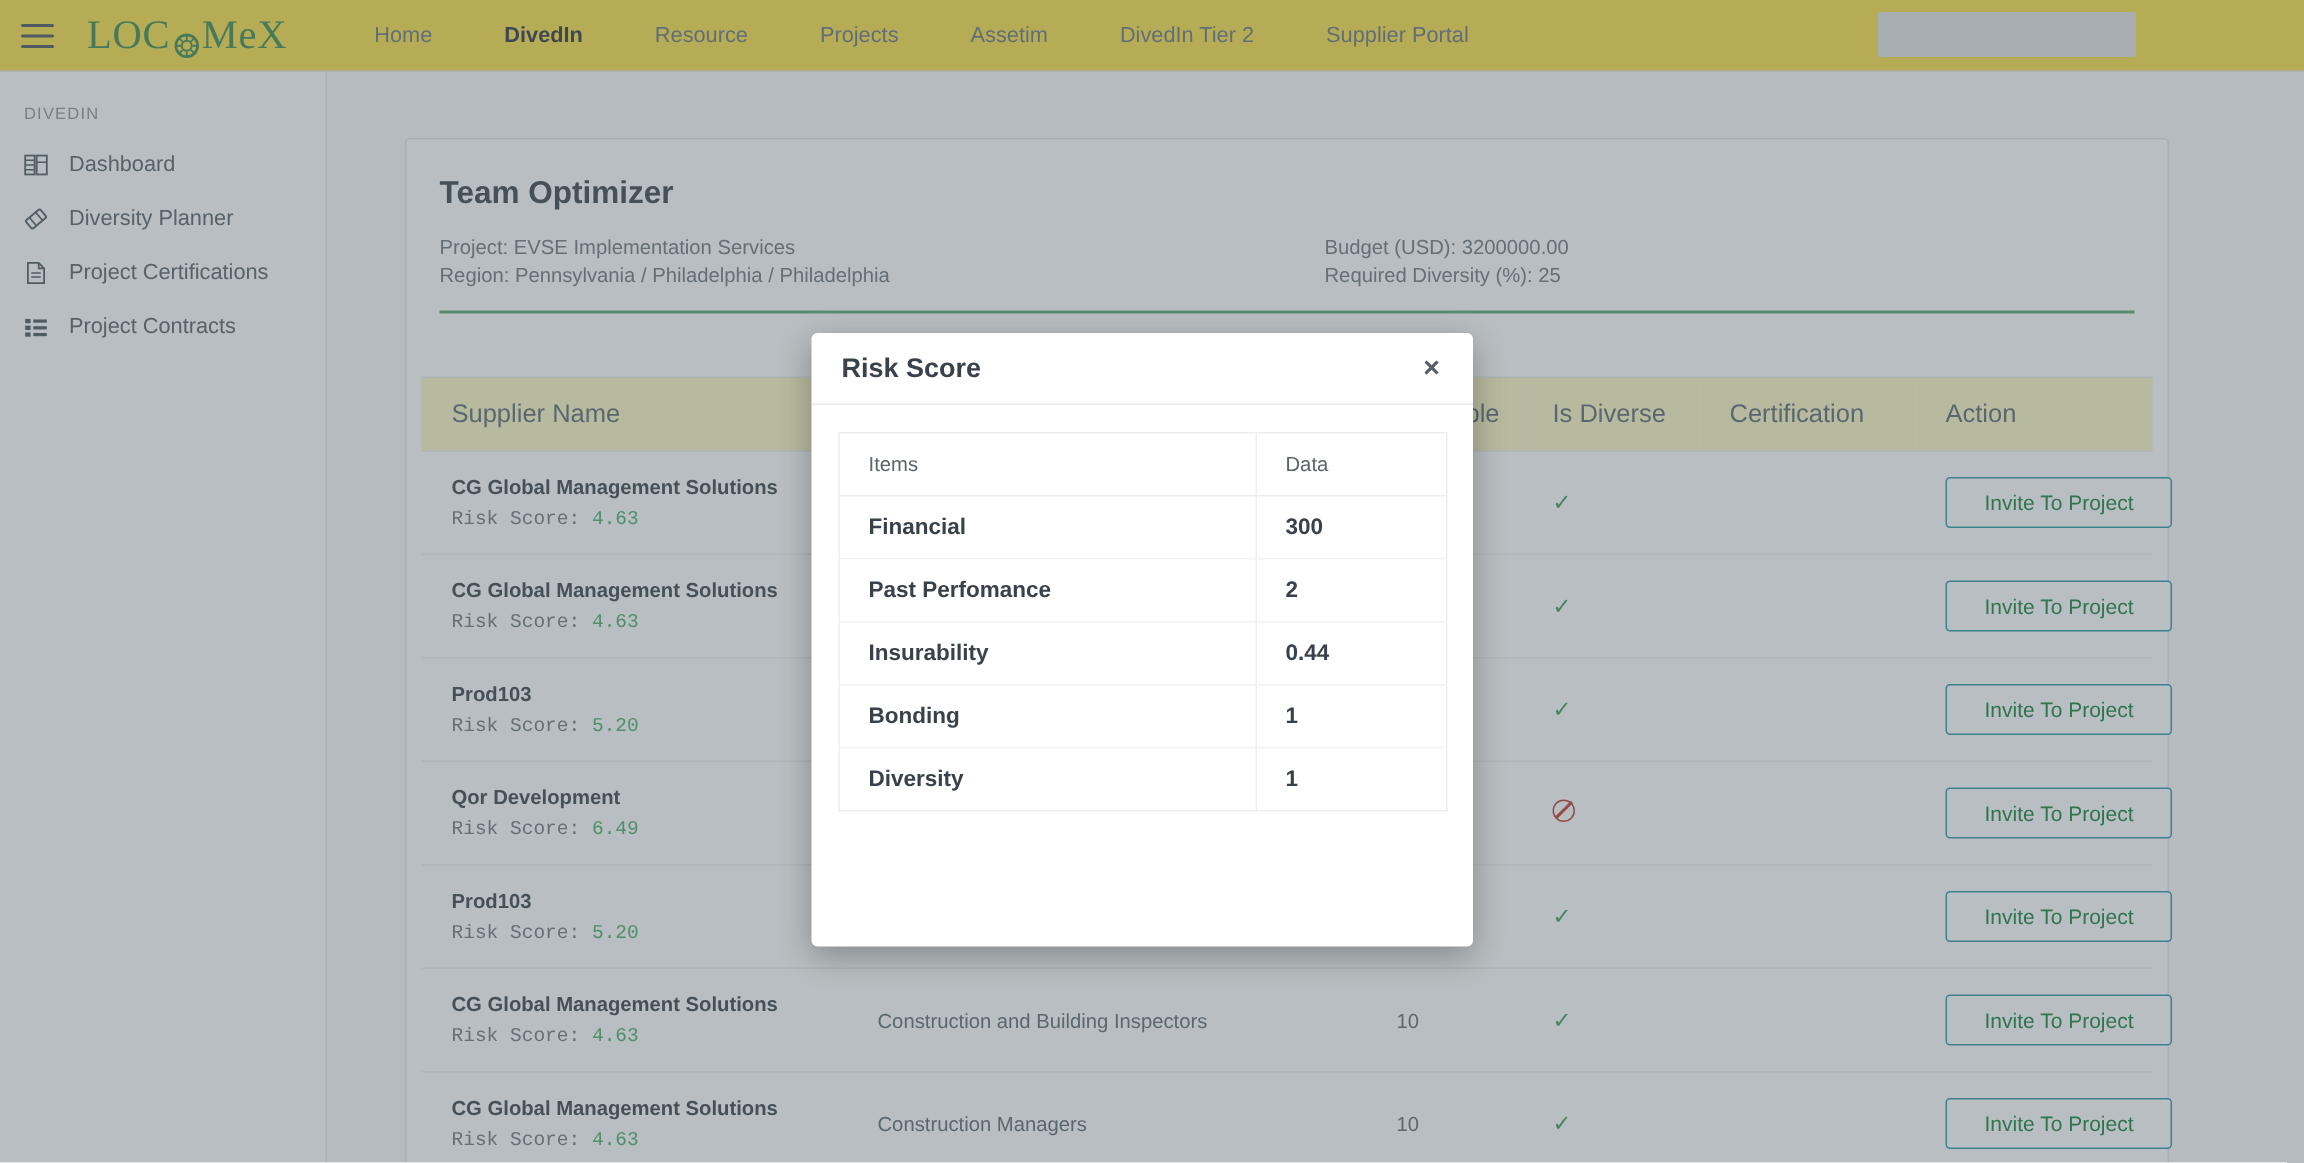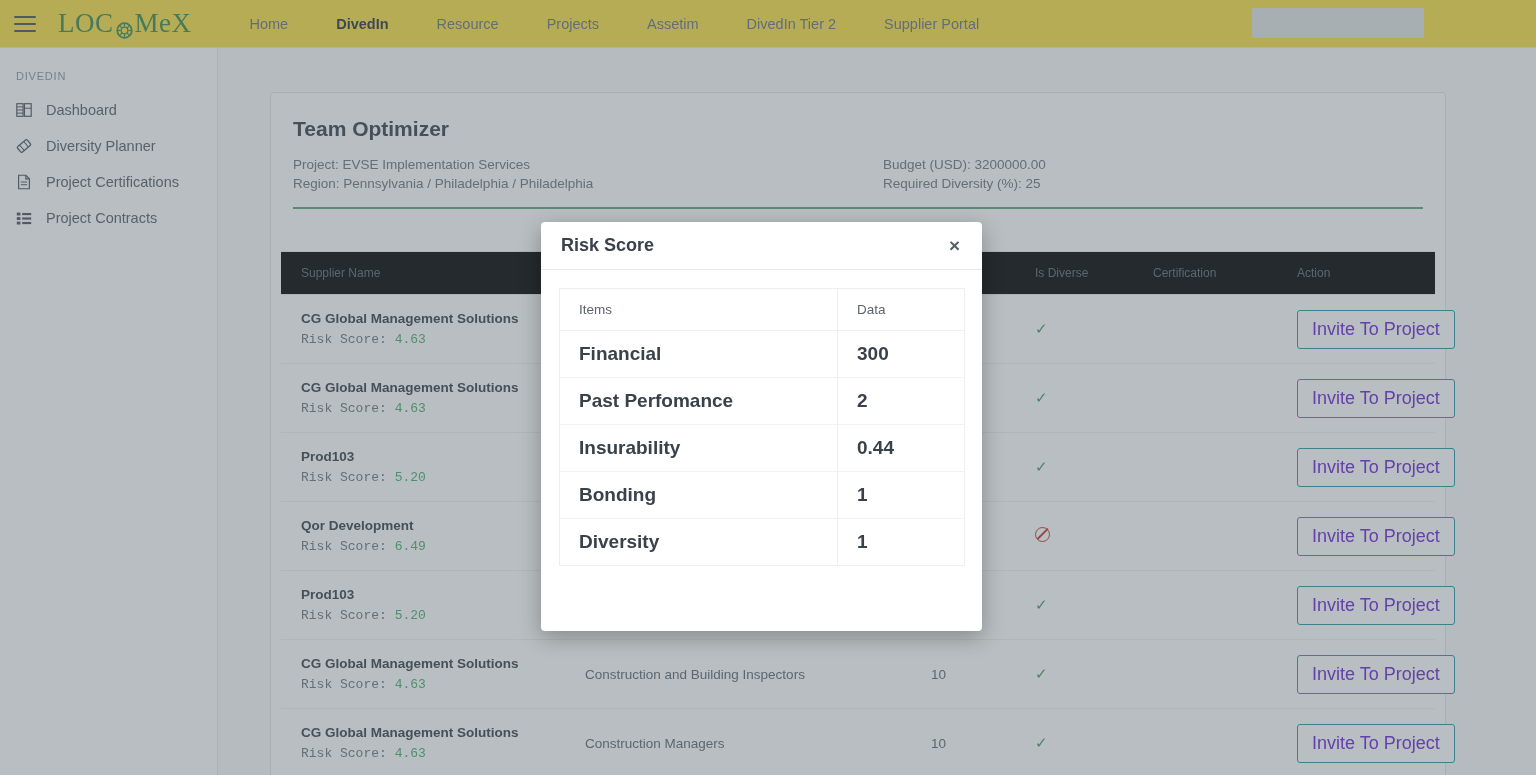--- a/index.html
+++ b/index.html
@@ -176,27 +176,27 @@
 
   
   .tbl {
     width: 1154px;
     margin: 42px auto 0 auto;
     border-collapse: collapse;
     table-layout: fixed;
   }
   .tbl th {
     text-align: left;
-    font-size: 12px;
+    font-size: 17px;
     font-weight: normal;
     color: #5f6a74;
     padding: 14px 0 14px 20px;
     border-top: 1px solid #ececec;
     border-bottom: 1px solid #ececec;
-    background: #000000;
+    background: #fef9c3;
   }
   .tbl td {
     padding: 14px 0 14px 20px;
     border-bottom: 1px solid #efefef;
     font-size: 13.5px;
     color: #5f6a74;
     vertical-align: middle;
     height: 59px;
   }
   .col-supplier { width: 284px; }
@@ -233,25 +233,25 @@
     content: "";
     position: absolute;
     top: 5.2px; left: -1.2px;
     width: 15px; height: 1.6px;
     background: #c0392b;
     transform: rotate(-45deg);
   }
   .invite-btn {
     display: inline-block;
     border: 1px solid #2b96a8;
-    color: #6d28d9;
+    color: #15803d;
     background: #ffffff;
     border-radius: 3px;
-    font-size: 18px;
-    padding: 8px 14px;
+    font-size: 14px;
+    padding: 8px 25px;
     cursor: pointer;
     white-space: nowrap;
     font-family: "Liberation Sans", sans-serif;
   }
 
   
   .overlay {
     position: absolute;
     top: 0; left: 0;
     width: 1536px;
@@ -306,21 +306,21 @@
   .mtbl th {
     text-align: left;
     font-size: 13.5px;
     font-weight: normal;
     color: #5a636c;
     padding: 13px 0 13px 19px;
     border-bottom: 1px solid #eceef0;
     background: #ffffff;
   }
   .mtbl td {
-    font-size: 19px;
+    font-size: 15px;
     color: #39424b;
     font-weight: bold;
     padding: 12px 0 12px 19px;
     border-bottom: 1px solid #f1f2f4;
   }
   .mtbl tr:last-child td { border-bottom: none; }
   .m-col-items { width: 278px; border-right: 1px solid #eceef0; }
   .m-col-data  { width: 127px; }
 </style>
 </head>

